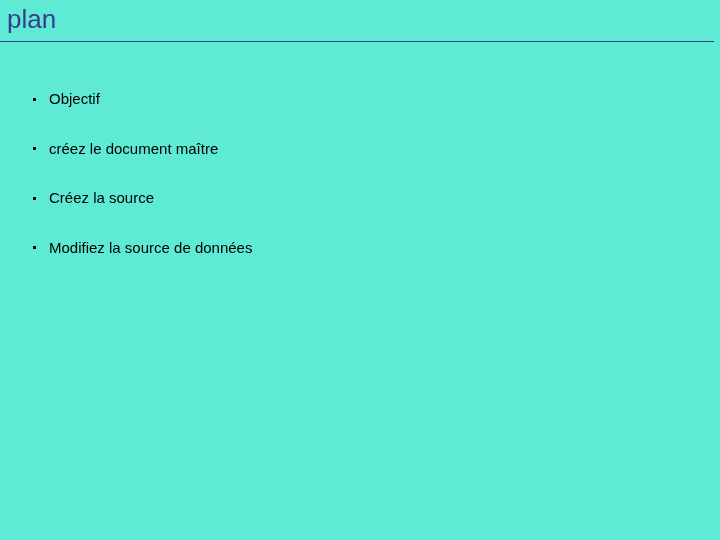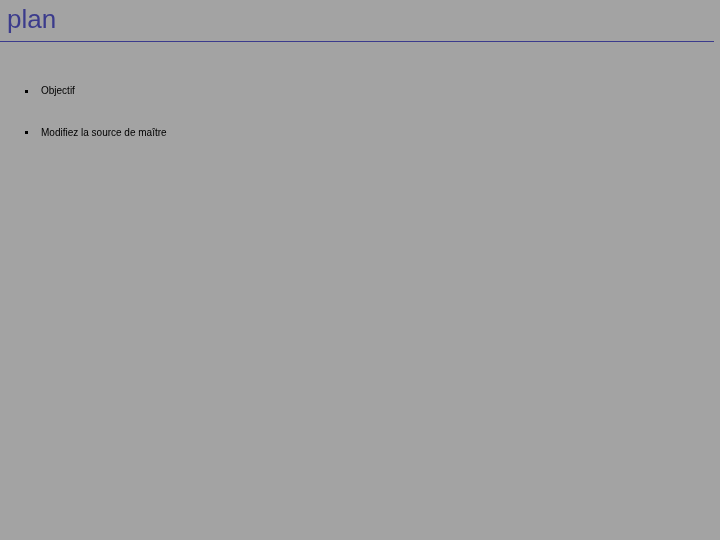--- a/index.html
+++ b/index.html
@@ -6,21 +6,21 @@
   html, body {
     margin: 0;
     padding: 0;
     background: #ffffff;
   }
 
   #slide {
     position: relative;
     width: 720px;
     height: 540px;
-    background: #a3a3a3;
+    background: #5eead4;
     overflow: hidden;
     font-family: "Liberation Sans", "DejaVu Sans", sans-serif;
     -webkit-font-smoothing: none;
   }
 
   
   #title-area {
     position: absolute;
     left: 0;
     top: 0;
@@ -59,22 +59,22 @@
     margin: 0;
     padding: 0;
     list-style: none;
   }
 
   #bullet-list .bullet-item {
     position: relative;
     height: 33.5px;
     line-height: 33.5px;
     padding-left: 33px;
-    margin: 8px;
-    font-size: 10px;
+    margin: 16px;
+    font-size: 15px;
     font-weight: 400;
     color: #000000;
     white-space: nowrap;
   }
 
   #bullet-list .bullet-marker {
     position: absolute;
     left: 17px;
     top: 50%;
     width: 3px;
@@ -99,23 +99,31 @@
   </div>
 
   <ul id="bullet-list">
 
     <li class="bullet-item">
       <span class="bullet-marker"></span>
       <span class="bullet-text">Objectif</span>
     </li>
 
 
+    <li class="bullet-item">
+      <span class="bullet-marker"></span>
+      <span class="bullet-text">créez le document maître</span>
+    </li>
 
+    <li class="bullet-item">
+      <span class="bullet-marker"></span>
+      <span class="bullet-text">Créez la source</span>
+    </li>
 
 
     <li class="bullet-item">
       <span class="bullet-marker"></span>
-      <span class="bullet-text">Modifiez la source de maître</span>
+      <span class="bullet-text">Modifiez la source de données</span>
     </li>
 
   </ul>
 
 </div>
 
 </body></html>

